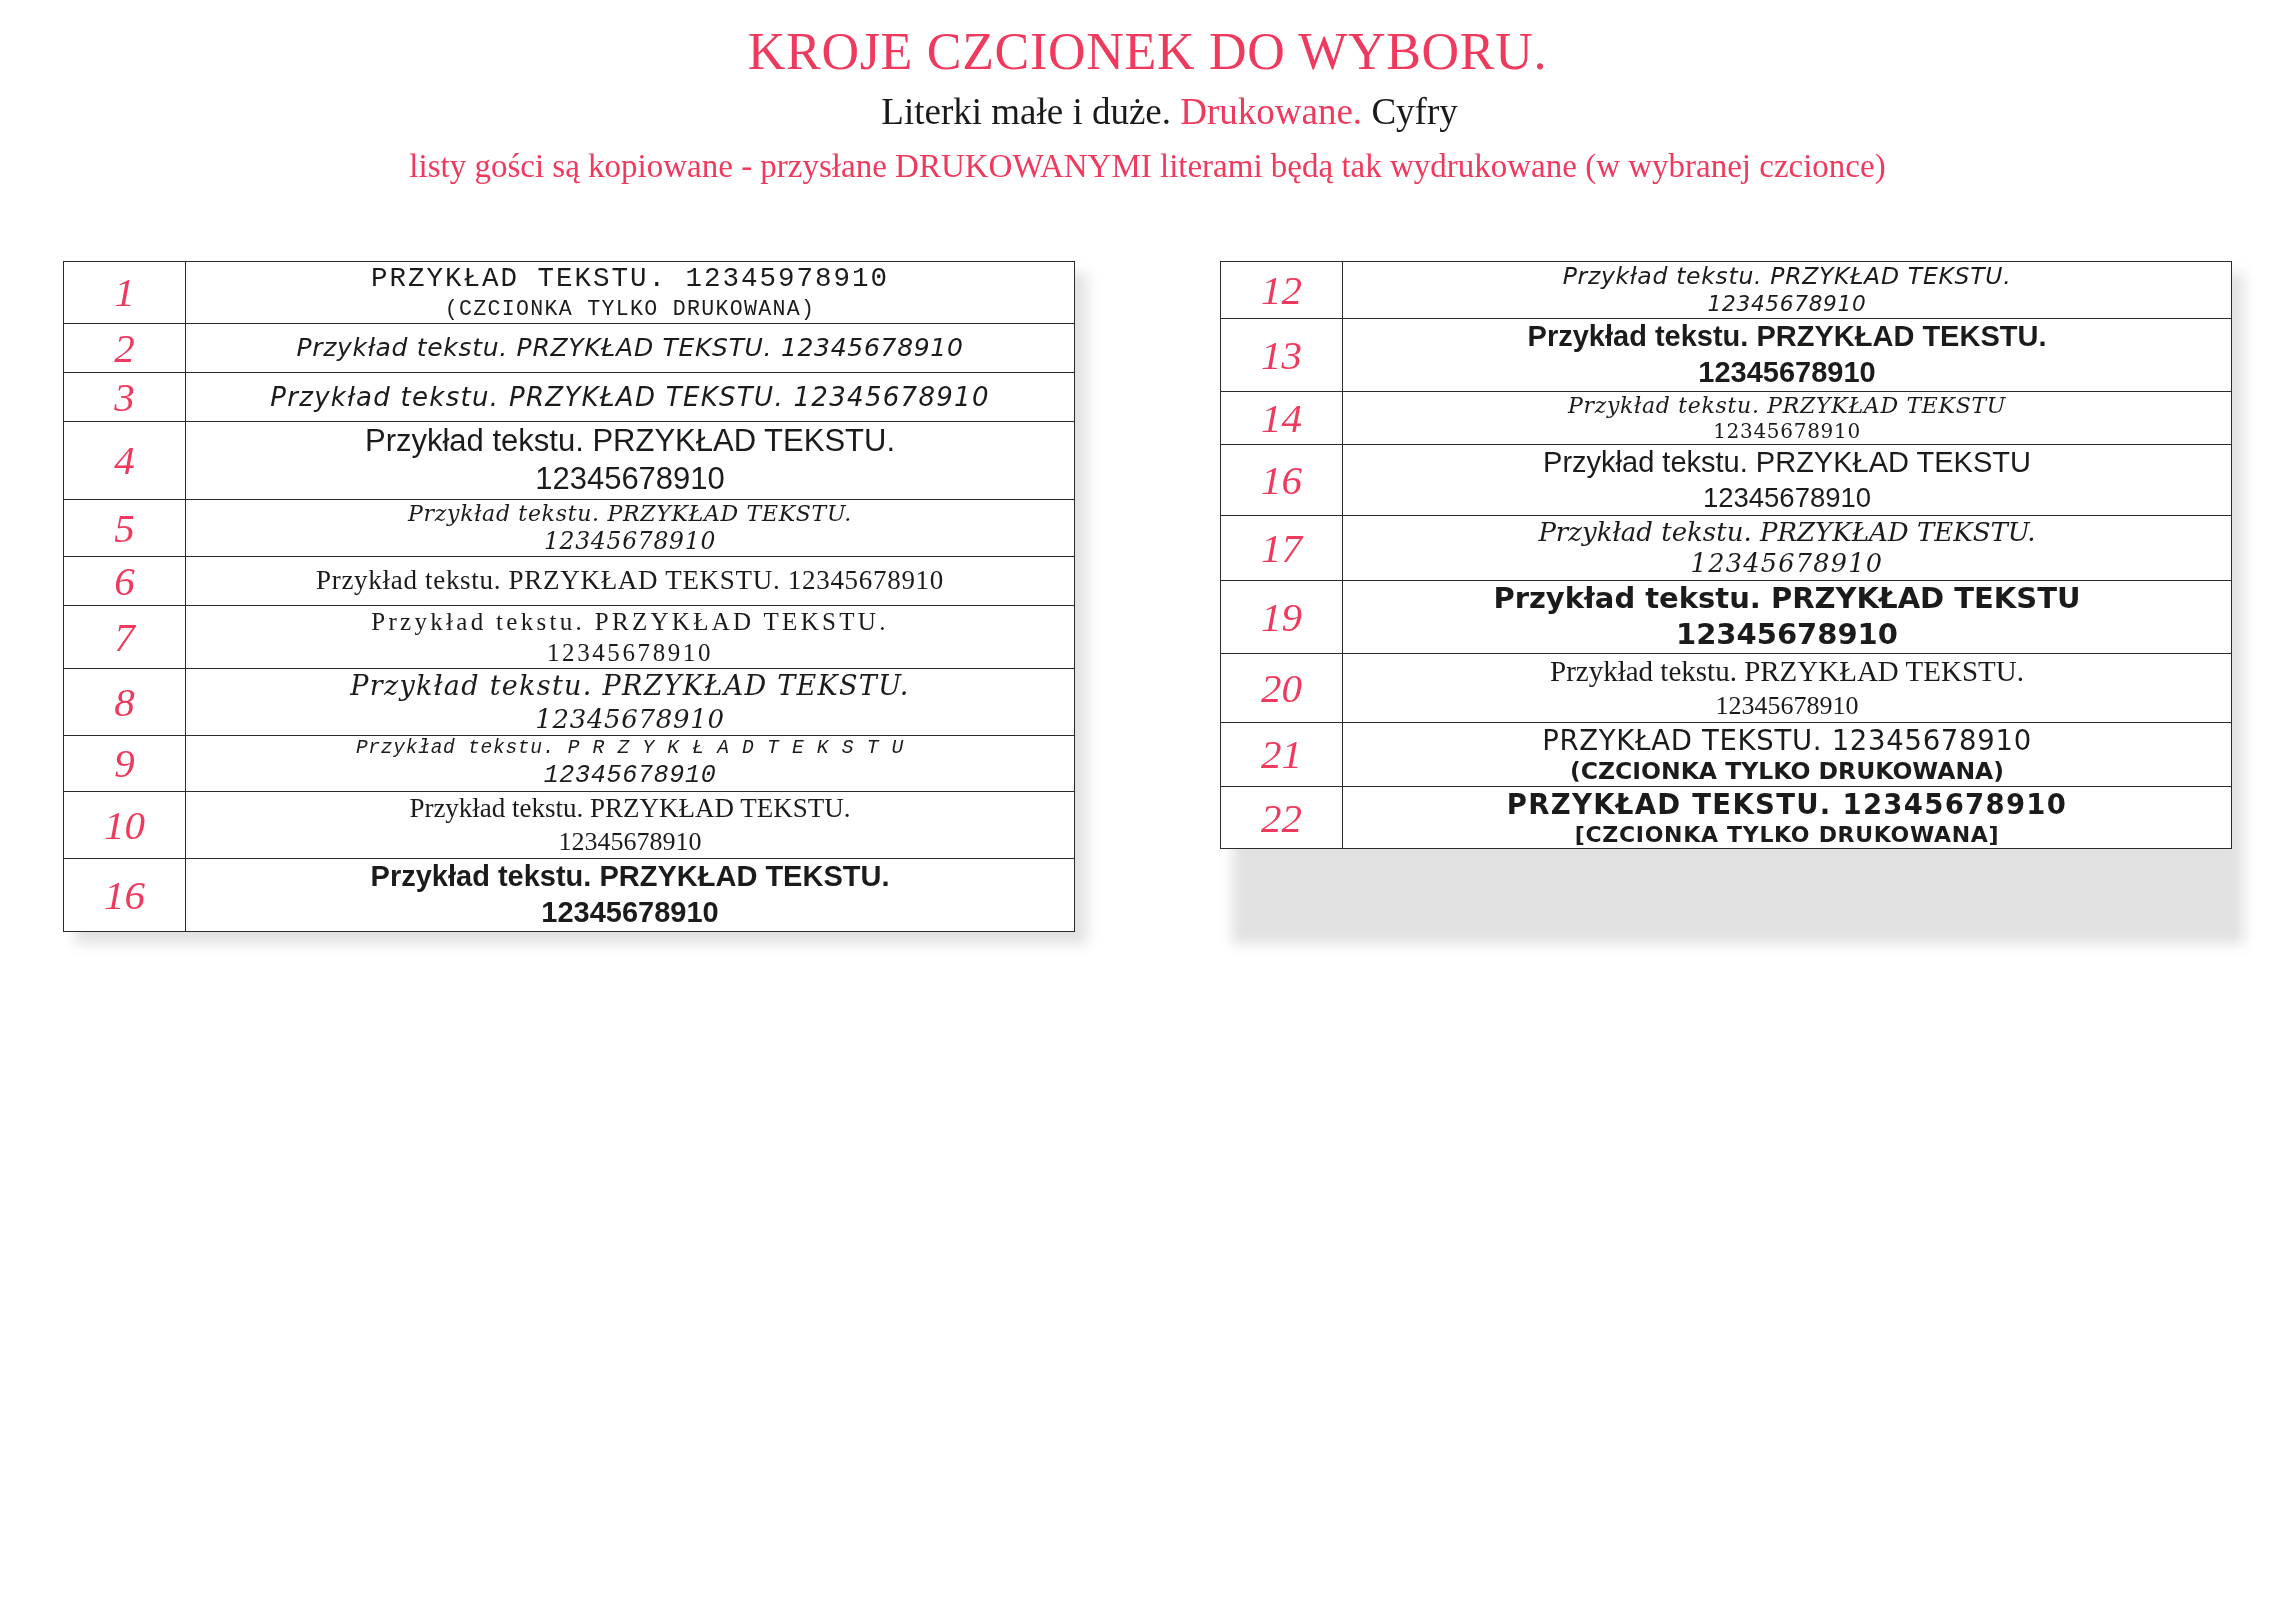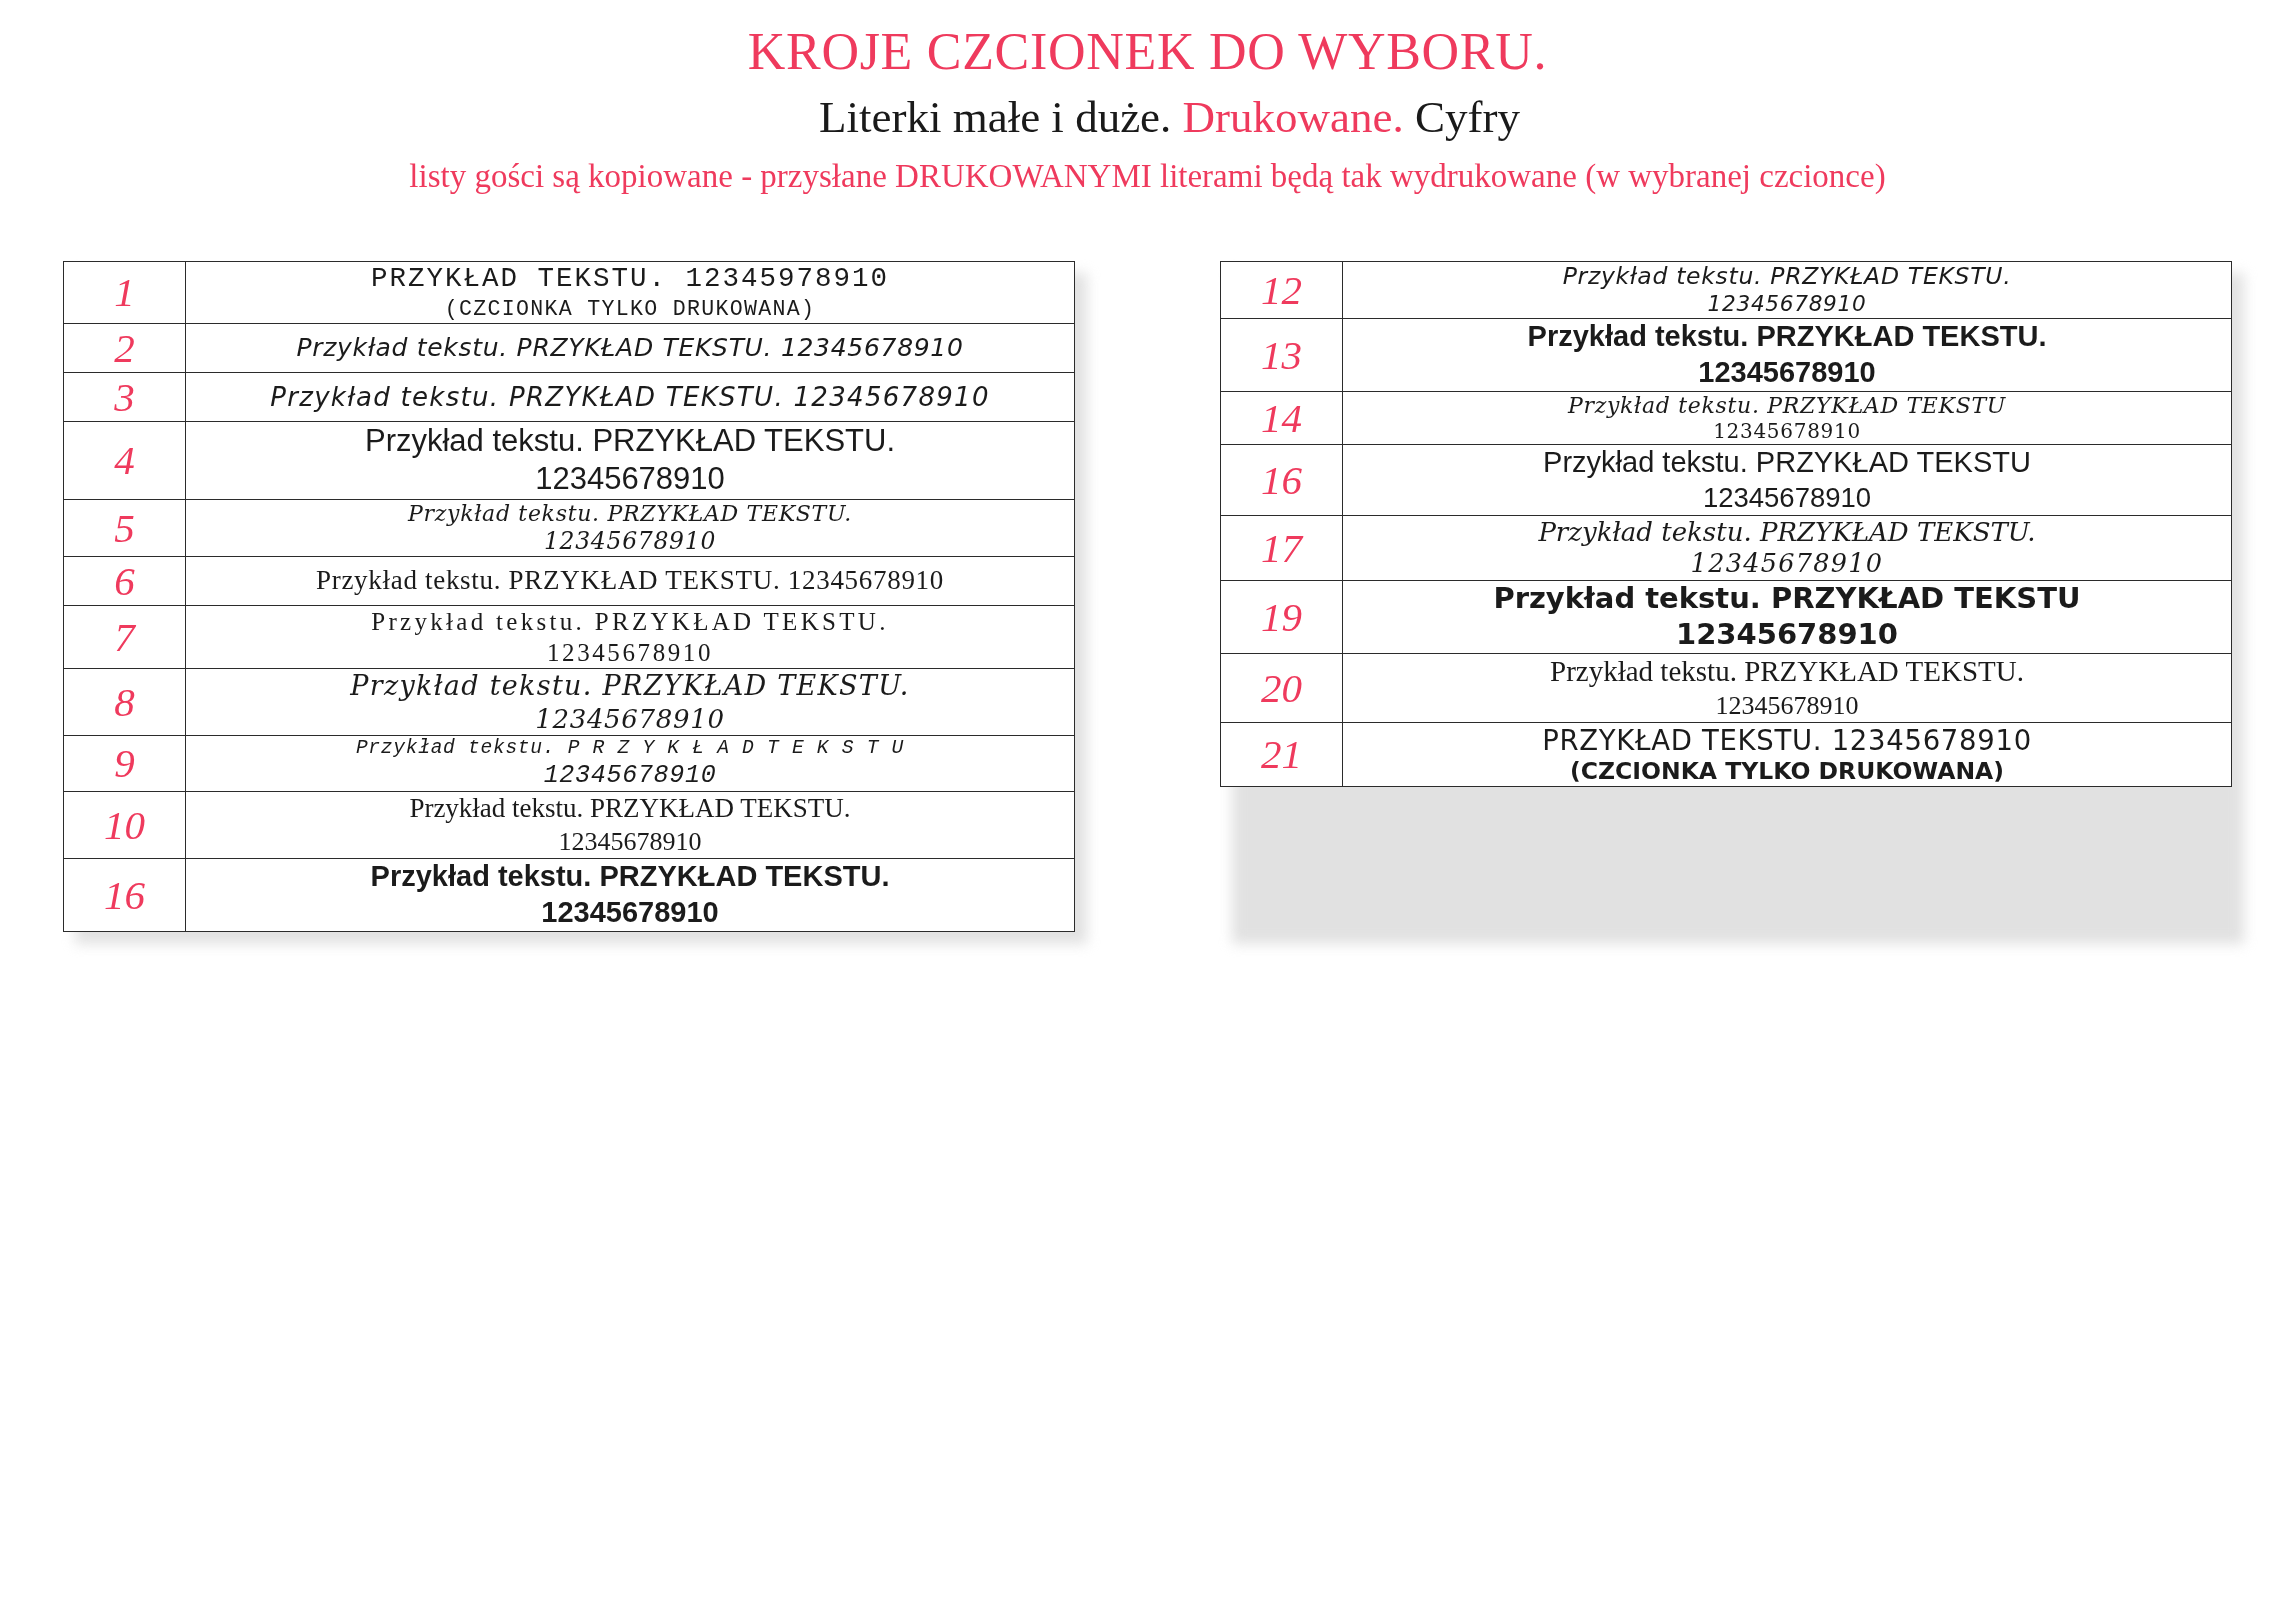--- a/index.html
+++ b/index.html
@@ -30,21 +30,21 @@
   .title-main {
     font-family: "Liberation Serif", serif;
     font-size: 52px;
     color: #ef3a5d;
     letter-spacing: 0.7px;
     line-height: 1.05;
     margin: 0;
     font-weight: normal;
   }
   .title-sub {
-    font-size: 45px;
+    font-size: 37px;
     line-height: 1.25;
     margin: 9.2px 0 0 0;
     font-weight: normal;
     color: #1a1a1a;
     padding-left: 44px;
   }
   .title-sub .pink {
     color: #ef3a5d;
   }
   .title-note {
@@ -302,19 +302,26 @@
               <span class="l2">12345678910</span>
             </td>
           </tr>
           <tr>
             <td class="num">21</td>
             <td class="sample s21">
               <span class="l1">PRZYKŁAD TEKSTU. 12345678910</span>
               <span class="l2">(CZCIONKA TYLKO DRUKOWANA)</span>
             </td>
           </tr>
+          <tr>
+            <td class="num">22</td>
+            <td class="sample s22">
+              <span class="l1">PRZYKŁAD TEKSTU. 12345678910</span>
+              <span class="l2">[CZCIONKA TYLKO DRUKOWANA]</span>
+            </td>
+          </tr>
         </tbody>
       </table>
     </div>
 
   </div>
 </div>
 
 
 </body></html>

